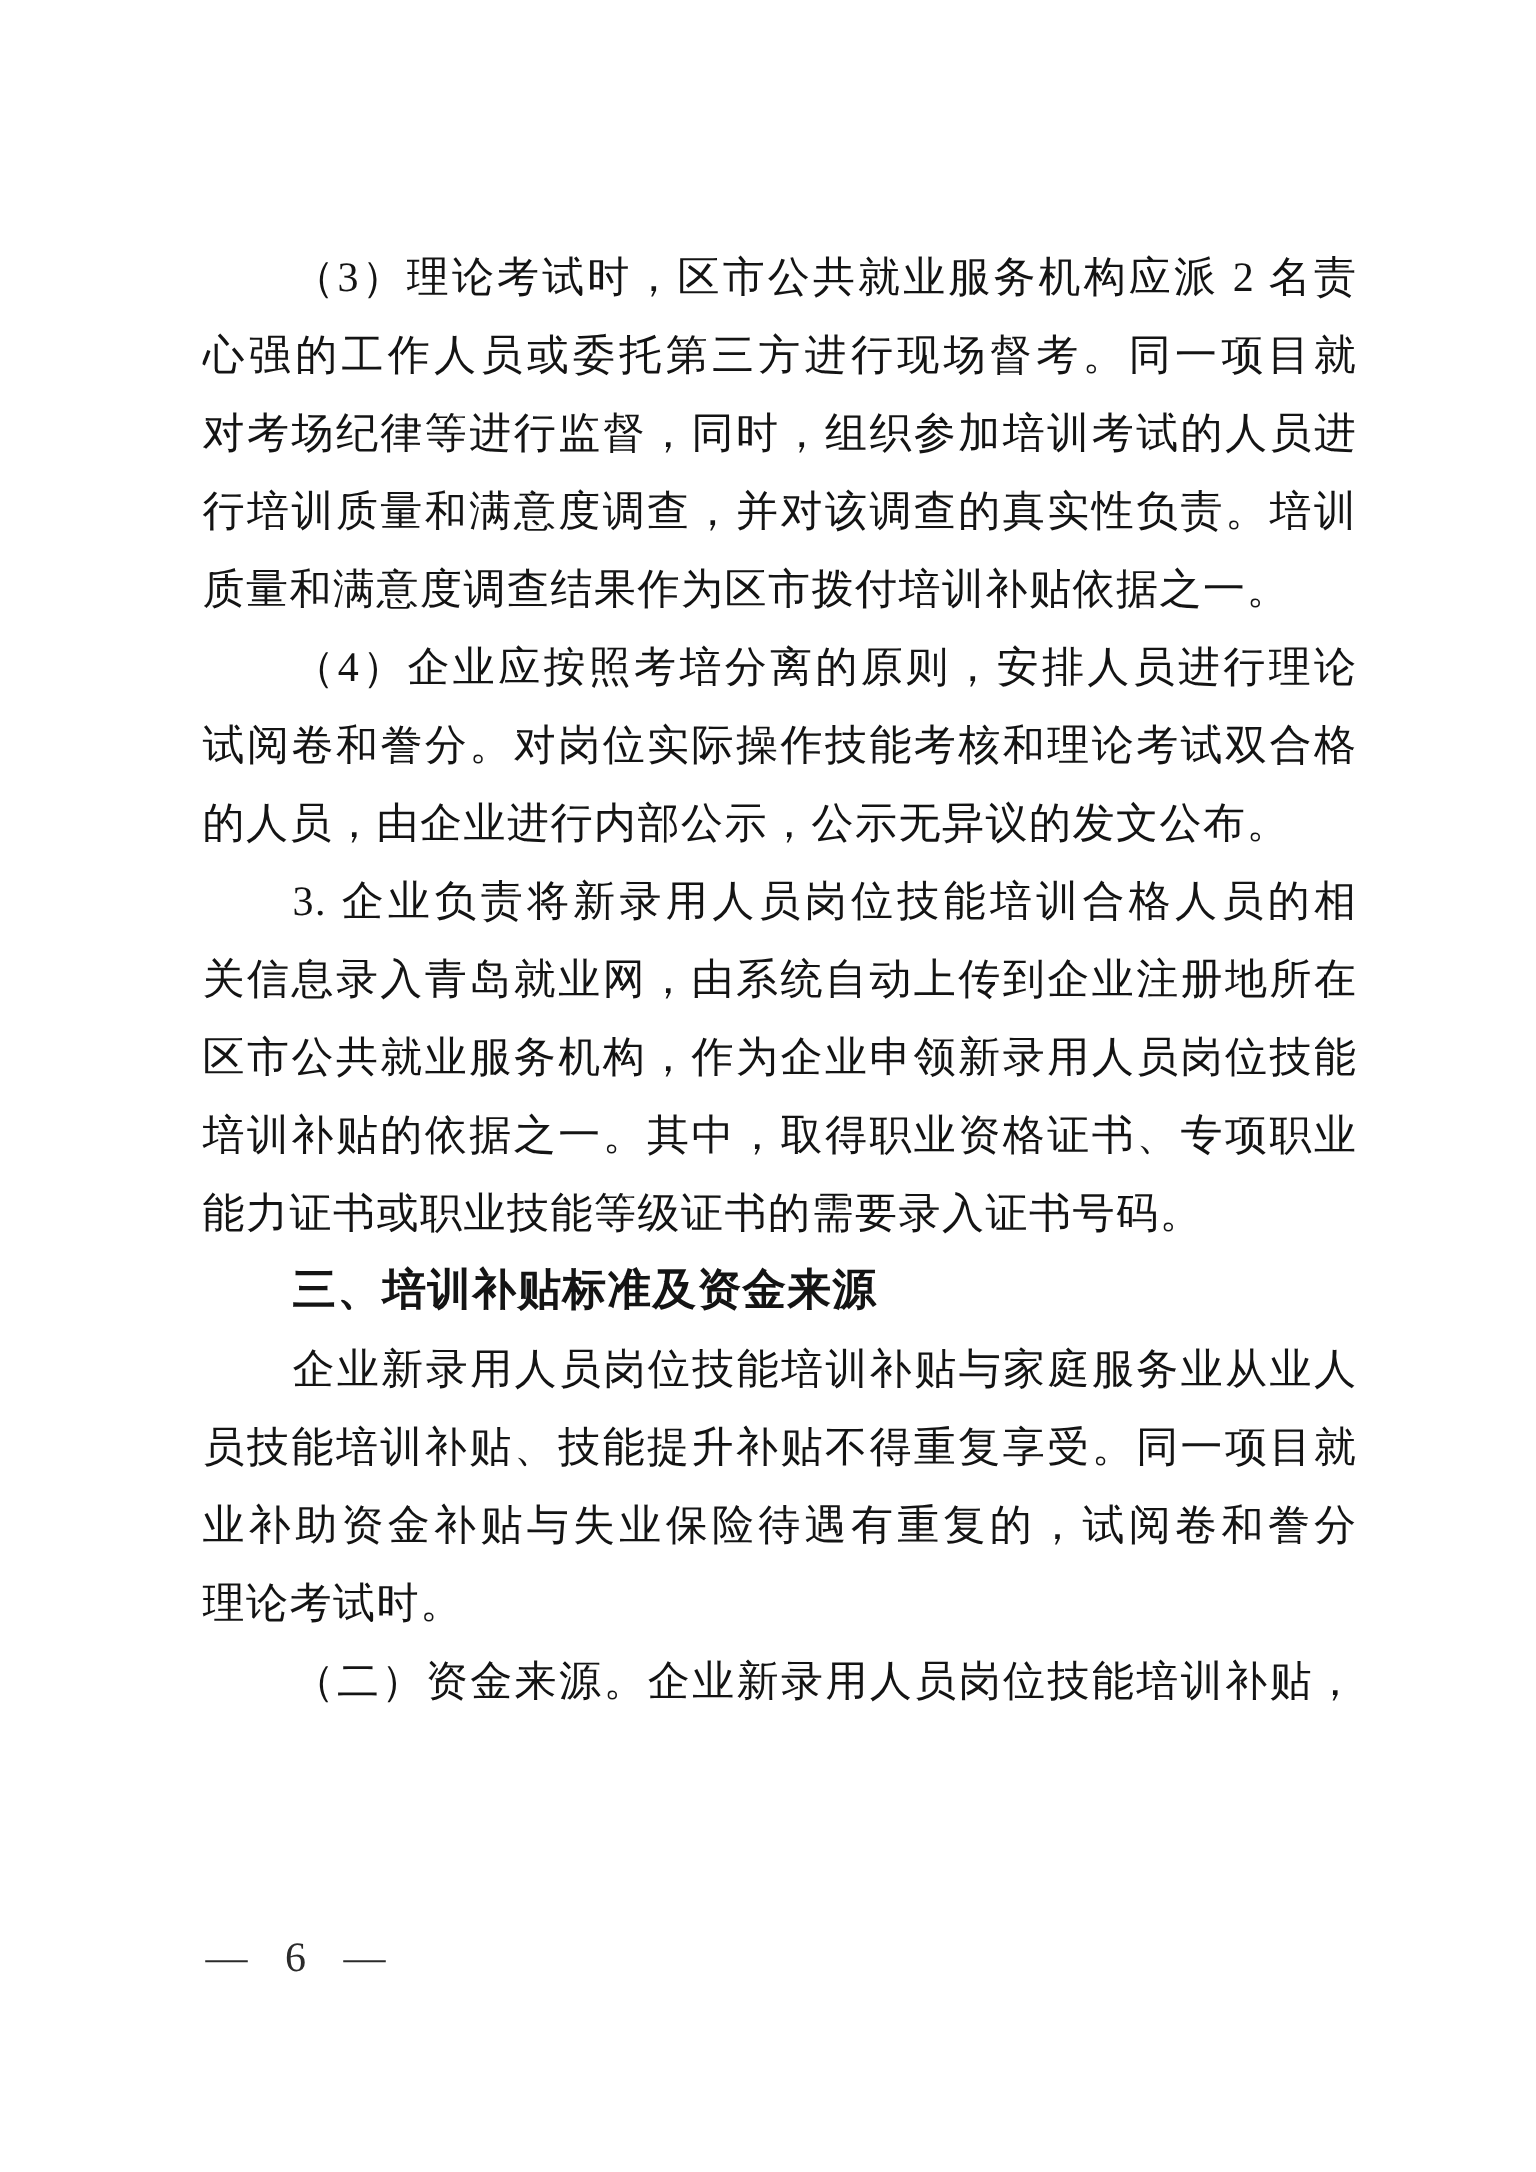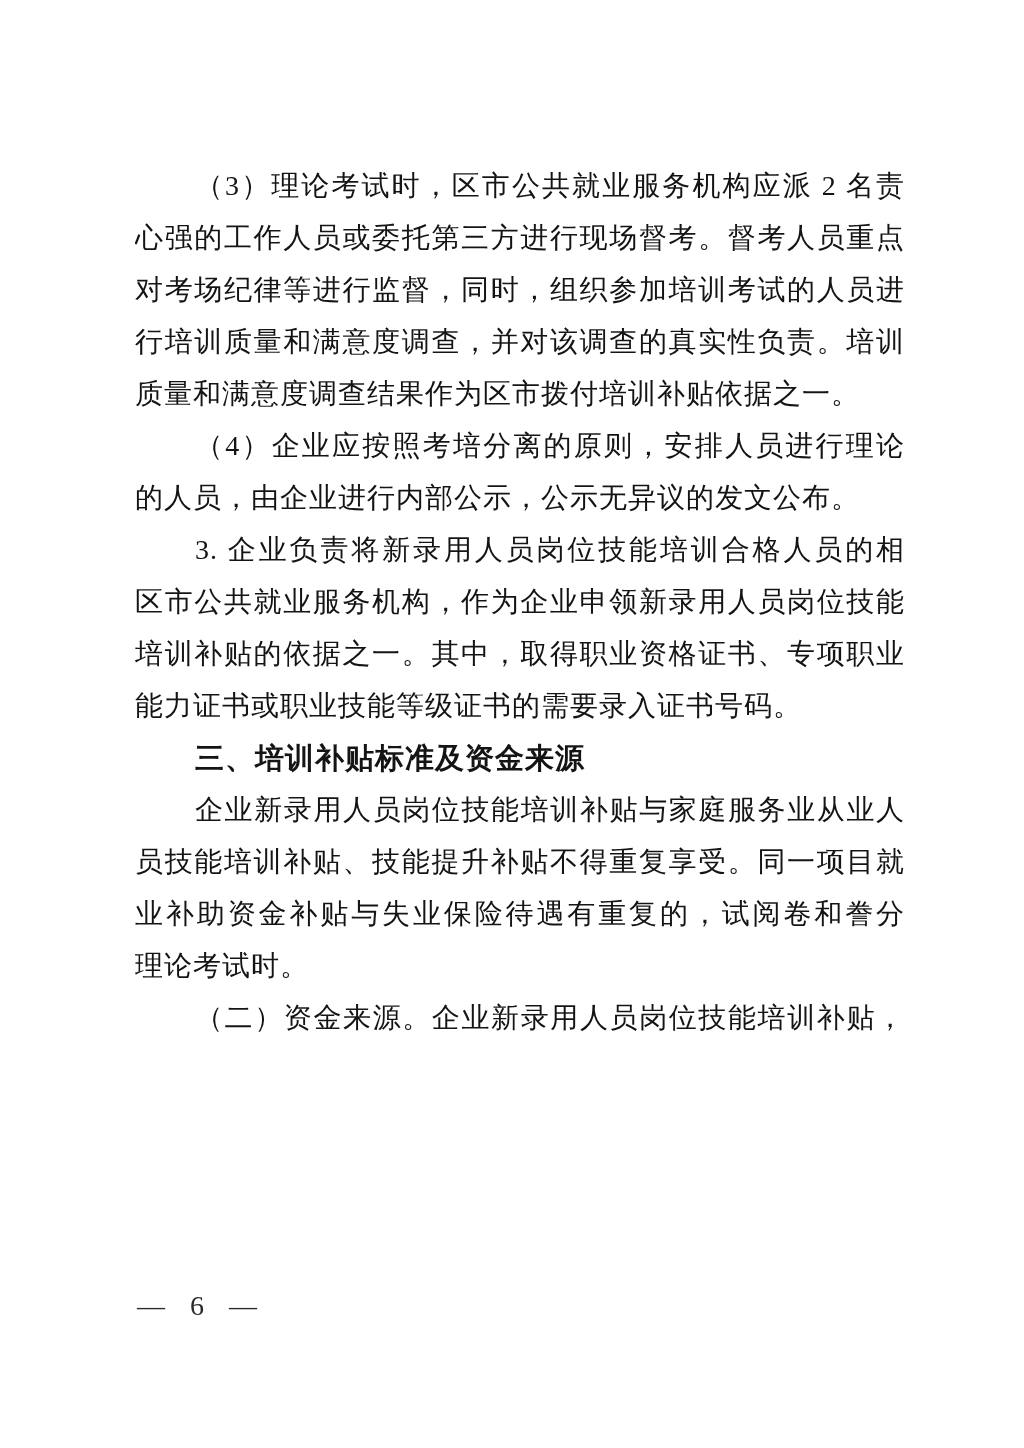--- a/index.html
+++ b/index.html
@@ -27,21 +27,21 @@
     text-align: justify;
     text-align-last: justify;
     overflow: hidden;
   }
   .ln.last {
     text-align: right;
     text-align-last: left;
   }
   .ln.i { padding-left: 60px; }
   .ln.h {
-    font-family: Liberation Sans, sans-serif;
+    font-family: Liberation Mono, monospace;
     font-weight: bold;
     font-size: 29px;
     text-align: left;
     text-align-last: left;
   }
   .footer {
     position: absolute;
     left: 137px;
     top: 1290px;
     font-size: 28px;
@@ -51,33 +51,35 @@
   }
 </style>
 </head>
 <body>
 
 <div class="page">
   <div class="textblock">
 
     <div>
       <p class="ln i">（3）理论考试时，区市公共就业服务机构应派 2 名责任</p>
-      <p class="ln">心强的工作人员或委托第三方进行现场督考。督考人员重点</p>
+      <p class="ln">心强的工作人员或委托第三方进行现场督考。同一项目就</p>
       <p class="ln">对考场纪律等进行监督，同时，组织参加培训考试的人员进</p>
       <p class="ln">行培训质量和满意度调查，并对该调查的真实性负责。培训</p>
       <p class="ln last">质量和满意度调查结果作为区市拨付培训补贴依据之一。</p>
     </div>
 
     <div>
       <p class="ln i">（4）企业应按照考培分离的原则，安排人员进行理论考</p>
+      <p class="ln">试阅卷和誊分。对岗位实际操作技能考核和理论考试双合格</p>
       <p class="ln last">的人员，由企业进行内部公示，公示无异议的发文公布。</p>
     </div>
 
     <div>
       <p class="ln i">3. 企业负责将新录用人员岗位技能培训合格人员的相</p>
+      <p class="ln">关信息录入青岛就业网，由系统自动上传到企业注册地所在</p>
       <p class="ln">区市公共就业服务机构，作为企业申领新录用人员岗位技能</p>
       <p class="ln">培训补贴的依据之一。其中，取得职业资格证书、专项职业</p>
       <p class="ln last">能力证书或职业技能等级证书的需要录入证书号码。</p>
     </div>
 
     <div>
       <p class="ln i h">三、培训补贴标准及资金来源</p>
     </div>
 
 

